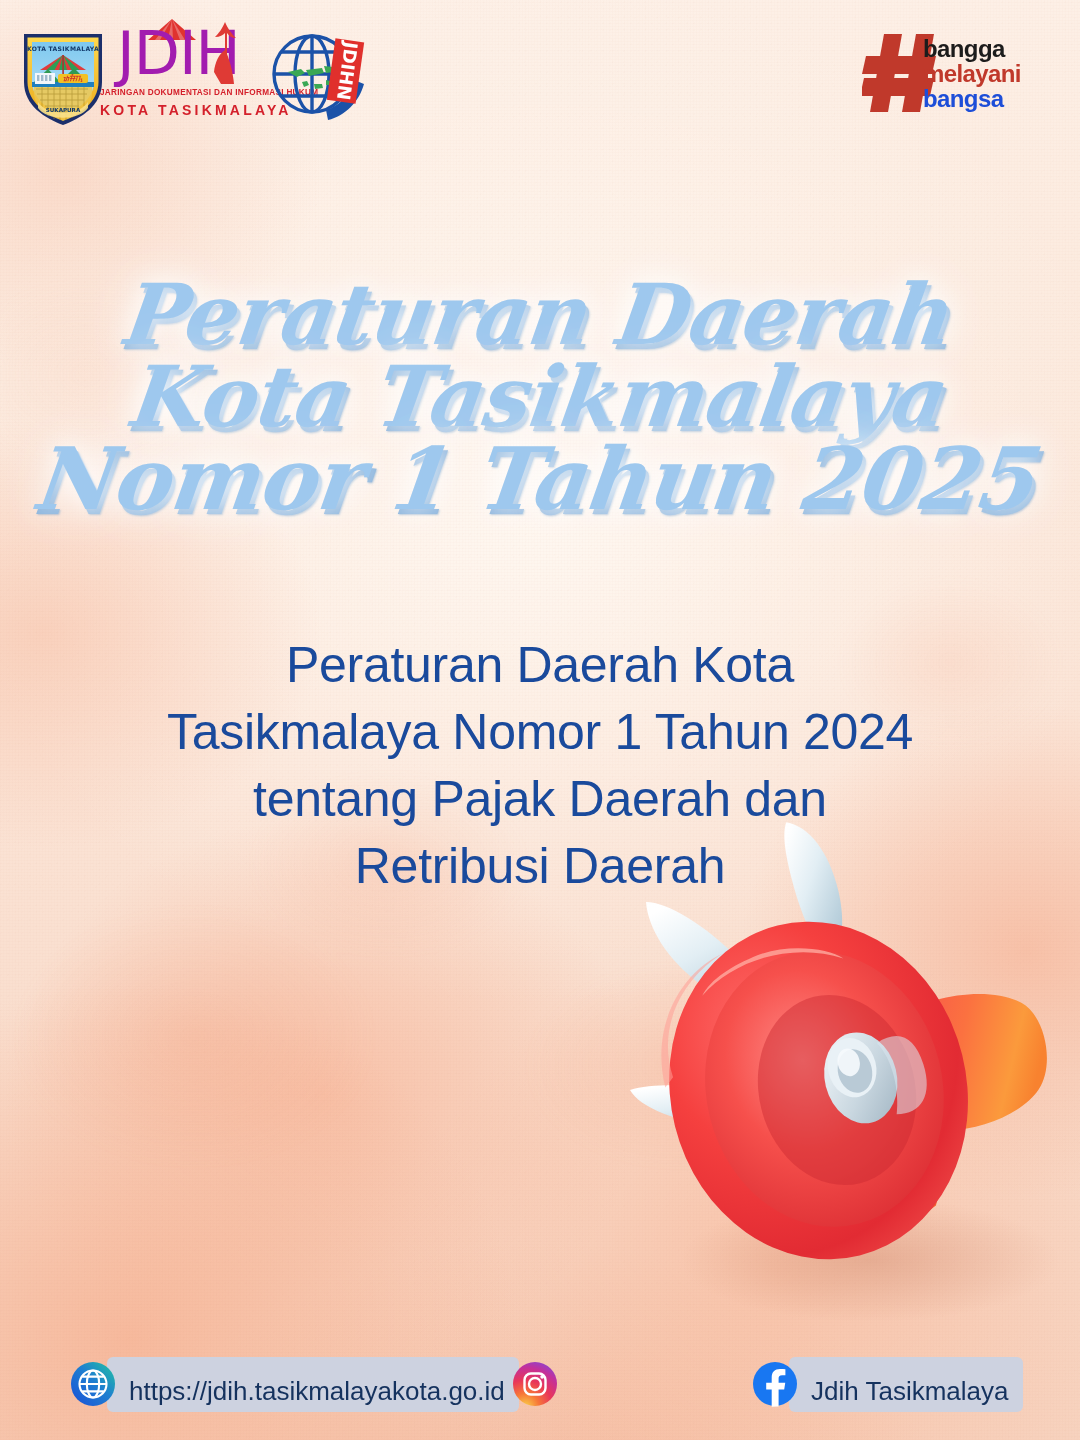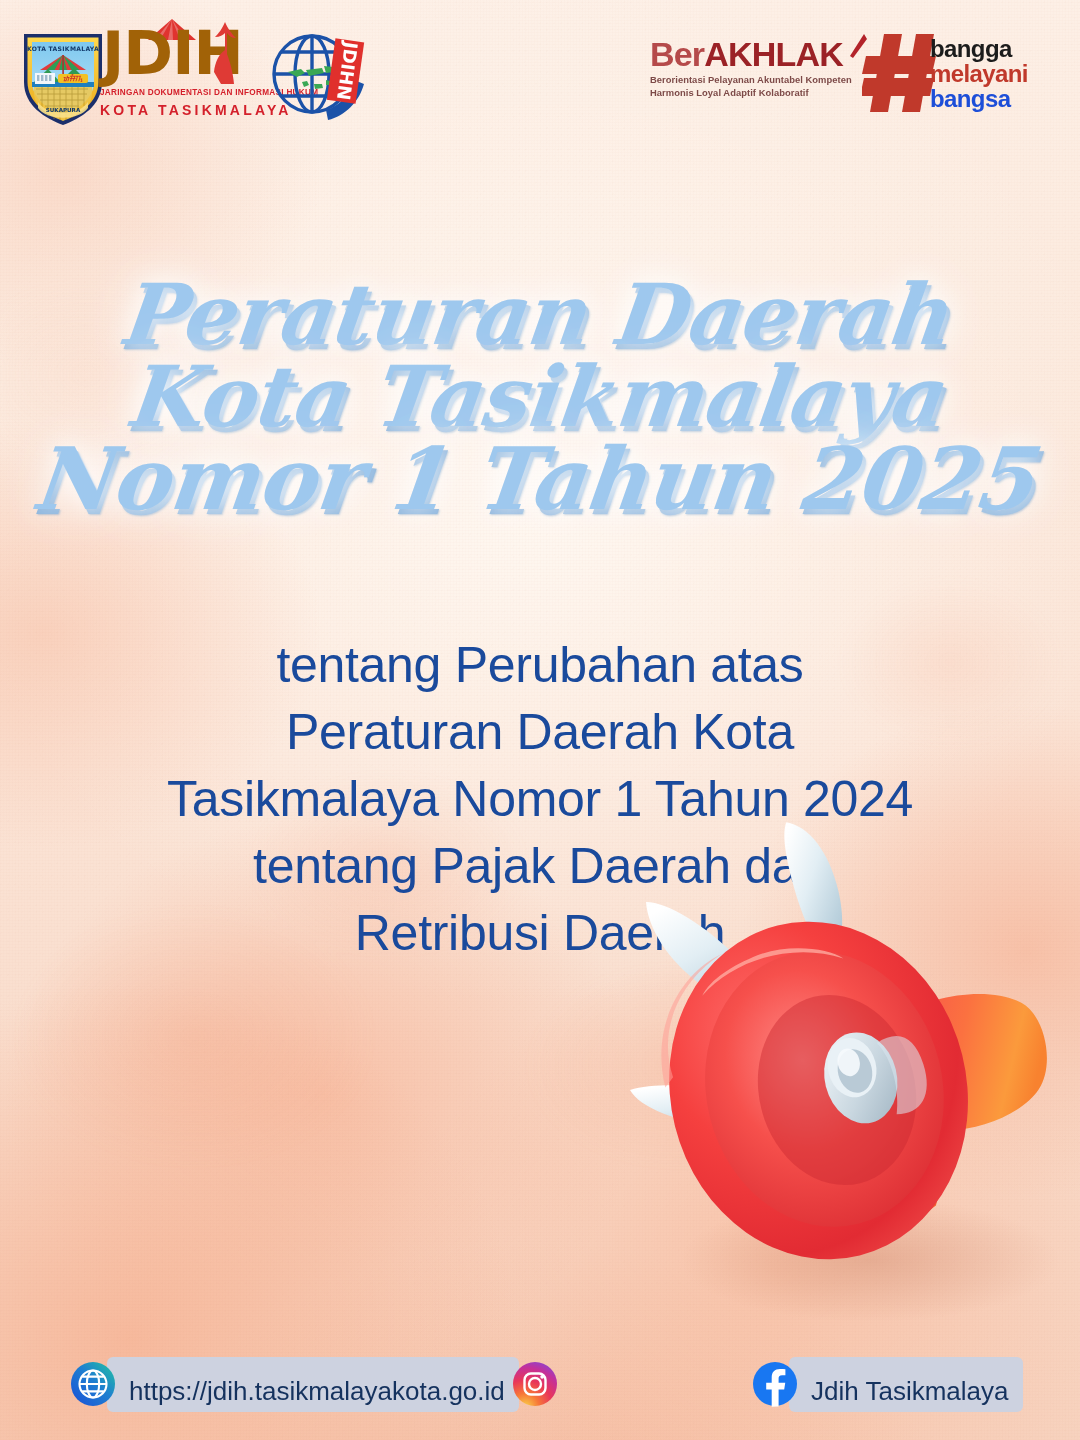--- a/index.html
+++ b/index.html
@@ -54,22 +54,22 @@
   
   .emblem{position:absolute;left:18px;top:24px;width:90px;height:102px;}
   .emblem svg{display:block;width:90px;height:102px;}
 
   
   .jdih-logo{position:absolute;left:100px;top:18px;width:180px;height:108px;}
   .jdih-row{position:relative;height:70px;}
   .jdih-letters{
     position:absolute;left:2px;top:4px;
     font-family:"DejaVu Sans", sans-serif;
-    font-weight:bold;font-size:60px;letter-spacing:-1px;
-    color:#a16207;line-height:62px;
+    font-weight:normal;font-size:60px;letter-spacing:-1px;
+    color:#a21caf;line-height:62px;padding-left:15px;
   }
   .payung{position:absolute;left:46px;top:0px;width:52px;height:24px;}
   .redfig{position:absolute;left:110px;top:4px;width:28px;height:62px;}
   .jdih-sub1{
     position:absolute;left:0;top:70px;width:180px;text-align:center;
     font-family:"Liberation Sans",sans-serif;font-weight:bold;
     font-size:8.2px;letter-spacing:.3px;color:#d4202b;white-space:nowrap;
   }
   .jdih-sub2{
     position:absolute;left:0;top:84px;width:180px;text-align:center;
@@ -88,21 +88,21 @@
     font-family:"Liberation Sans",sans-serif;font-weight:bold;
     font-size:34px;color:#9b2226;letter-spacing:-.8px;line-height:36px;white-space:nowrap;
   }
   .ber-title .light{color:#b54a4a;}
   .ber-tick{position:absolute;left:196px;top:-6px;width:22px;height:28px;}
   .ber-sub{
     margin-top:2px;font-family:"Liberation Sans",sans-serif;font-weight:bold;
     font-size:9.4px;line-height:12.6px;color:#7d4a48;letter-spacing:.05px;white-space:nowrap;
   }
   .ber-hash{position:absolute;left:212px;top:8px;width:78px;height:86px;}
-  .ber-right{position:absolute;left:280px;top:14px;line-height:25px;}
+  .ber-right{position:absolute;left:273px;top:14px;line-height:25px;}
   .ber-right div{
     font-family:"Liberation Sans",sans-serif;font-weight:bold;font-size:24px;letter-spacing:-.6px;
   }
   .bw-1{color:#1c1c1c;}
   .bw-2{color:#c0392b;}
   .bw-3{color:#1d4ed8;}
 
   
   .title-block{
     position:absolute;left:0;top:274px;width:1080px;text-align:center;
@@ -248,32 +248,20 @@
         </g>
         <path d="M64 86 C78 82 88 70 92 56 L102 60 C97 78 83 92 66 96 Z" fill="#1b52a8"></path>
         <g>
           <rect x="69" y="16" width="29" height="62" fill="#e0302c" transform="rotate(8 83 47)"></rect>
           <text x="84" y="52" text-anchor="middle" font-family="DejaVu Sans" font-size="18" font-weight="bold" fill="#fff" transform="rotate(98 84 47)">JDIHN</text>
         </g>
       </svg>
     </div>
 
     <div class="berakhlak">
-      <div class="ber-left">
-        <div class="ber-title">
-          <span class="light">Ber</span><span>AKHLAK</span>
-        </div>
-        <svg class="ber-tick" viewBox="0 0 22 28">
-          <path d="M4 26 L18 4 L21 9 L7 28 Z" fill="#b3232a"></path>
-        </svg>
-        <div class="ber-sub">
-          <div>Berorientasi Pelayanan Akuntabel Kompeten</div>
-          <div>Harmonis Loyal Adaptif Kolaboratif</div>
-        </div>
-      </div>
       <svg class="ber-hash" viewBox="0 0 78 86">
         <g fill="#c0392b">
           <path d="M22 4 L40 4 L26 82 L8 82 Z"></path>
           <path d="M54 4 L72 4 L58 82 L40 82 Z"></path>
           <path d="M4 26 L74 26 L70 44 L0 44 Z"></path>
           <path d="M2 48 L72 48 L68 66 L-2 66 Z"></path>
         </g>
       </svg>
       <div class="ber-right">
         <div class="bw-1">bangga</div>
@@ -283,21 +271,20 @@
     </div>
   </div>
 
   <div class="title-block">
     <div class="title-line l1">Peraturan Daerah</div>
     <div class="title-line l2">Kota Tasikmalaya</div>
     <div class="title-line l3">Nomor 1 Tahun 2025</div>
   </div>
 
   <div class="body-block">
-    <div class="body-line">tentang Perubahan atas</div>
     <div class="body-line">Peraturan Daerah Kota</div>
     <div class="body-line">Tasikmalaya Nomor 1 Tahun 2024</div>
     <div class="body-line">tentang Pajak Daerah dan</div>
     <div class="body-line">Retribusi Daerah</div>
   </div>
 
   <div class="mega">
     <svg viewBox="0 0 470 560">
       <defs>
         <radialGradient id="coneOuter" cx="36%" cy="30%" r="82%">

